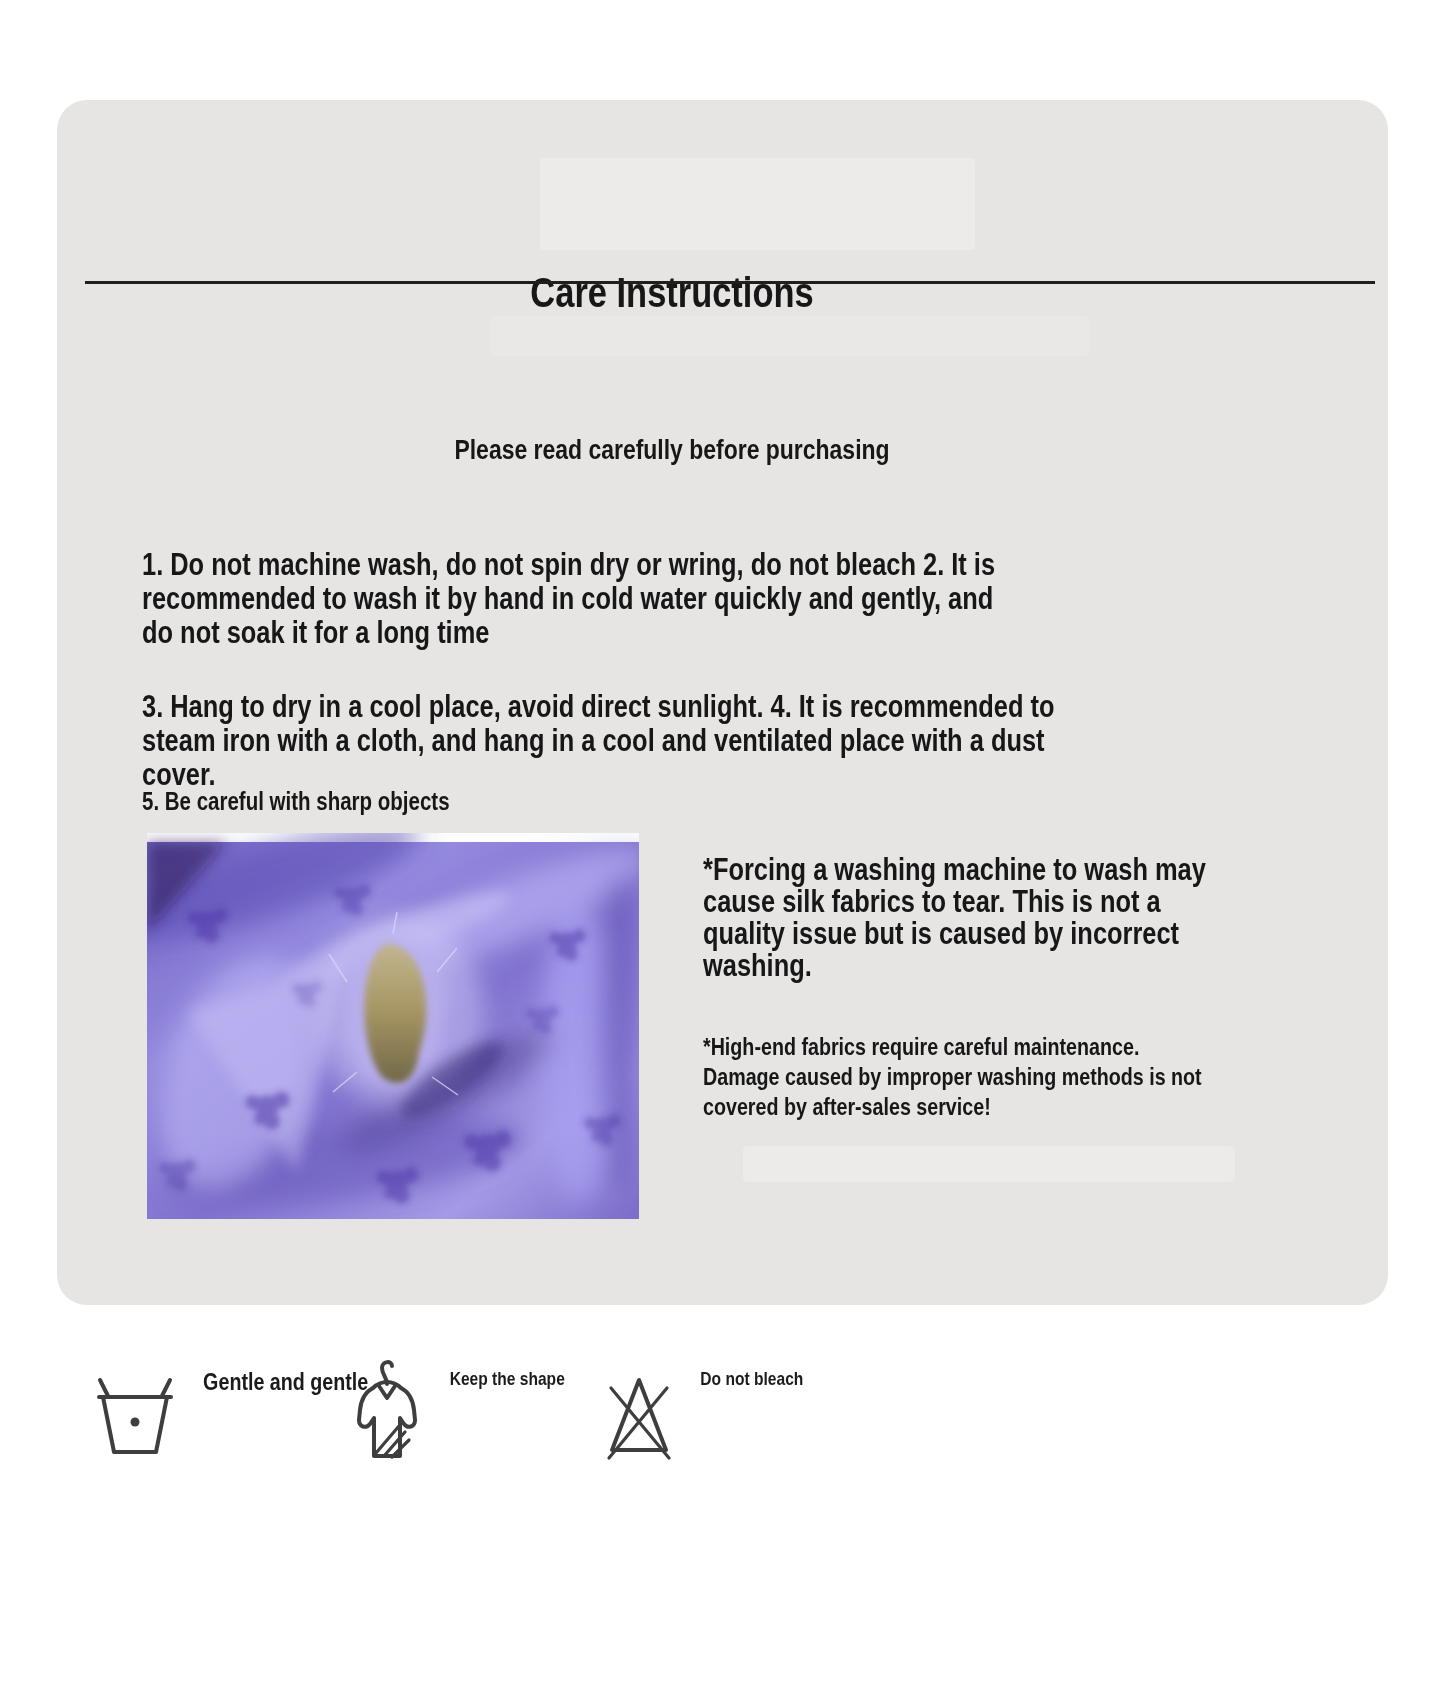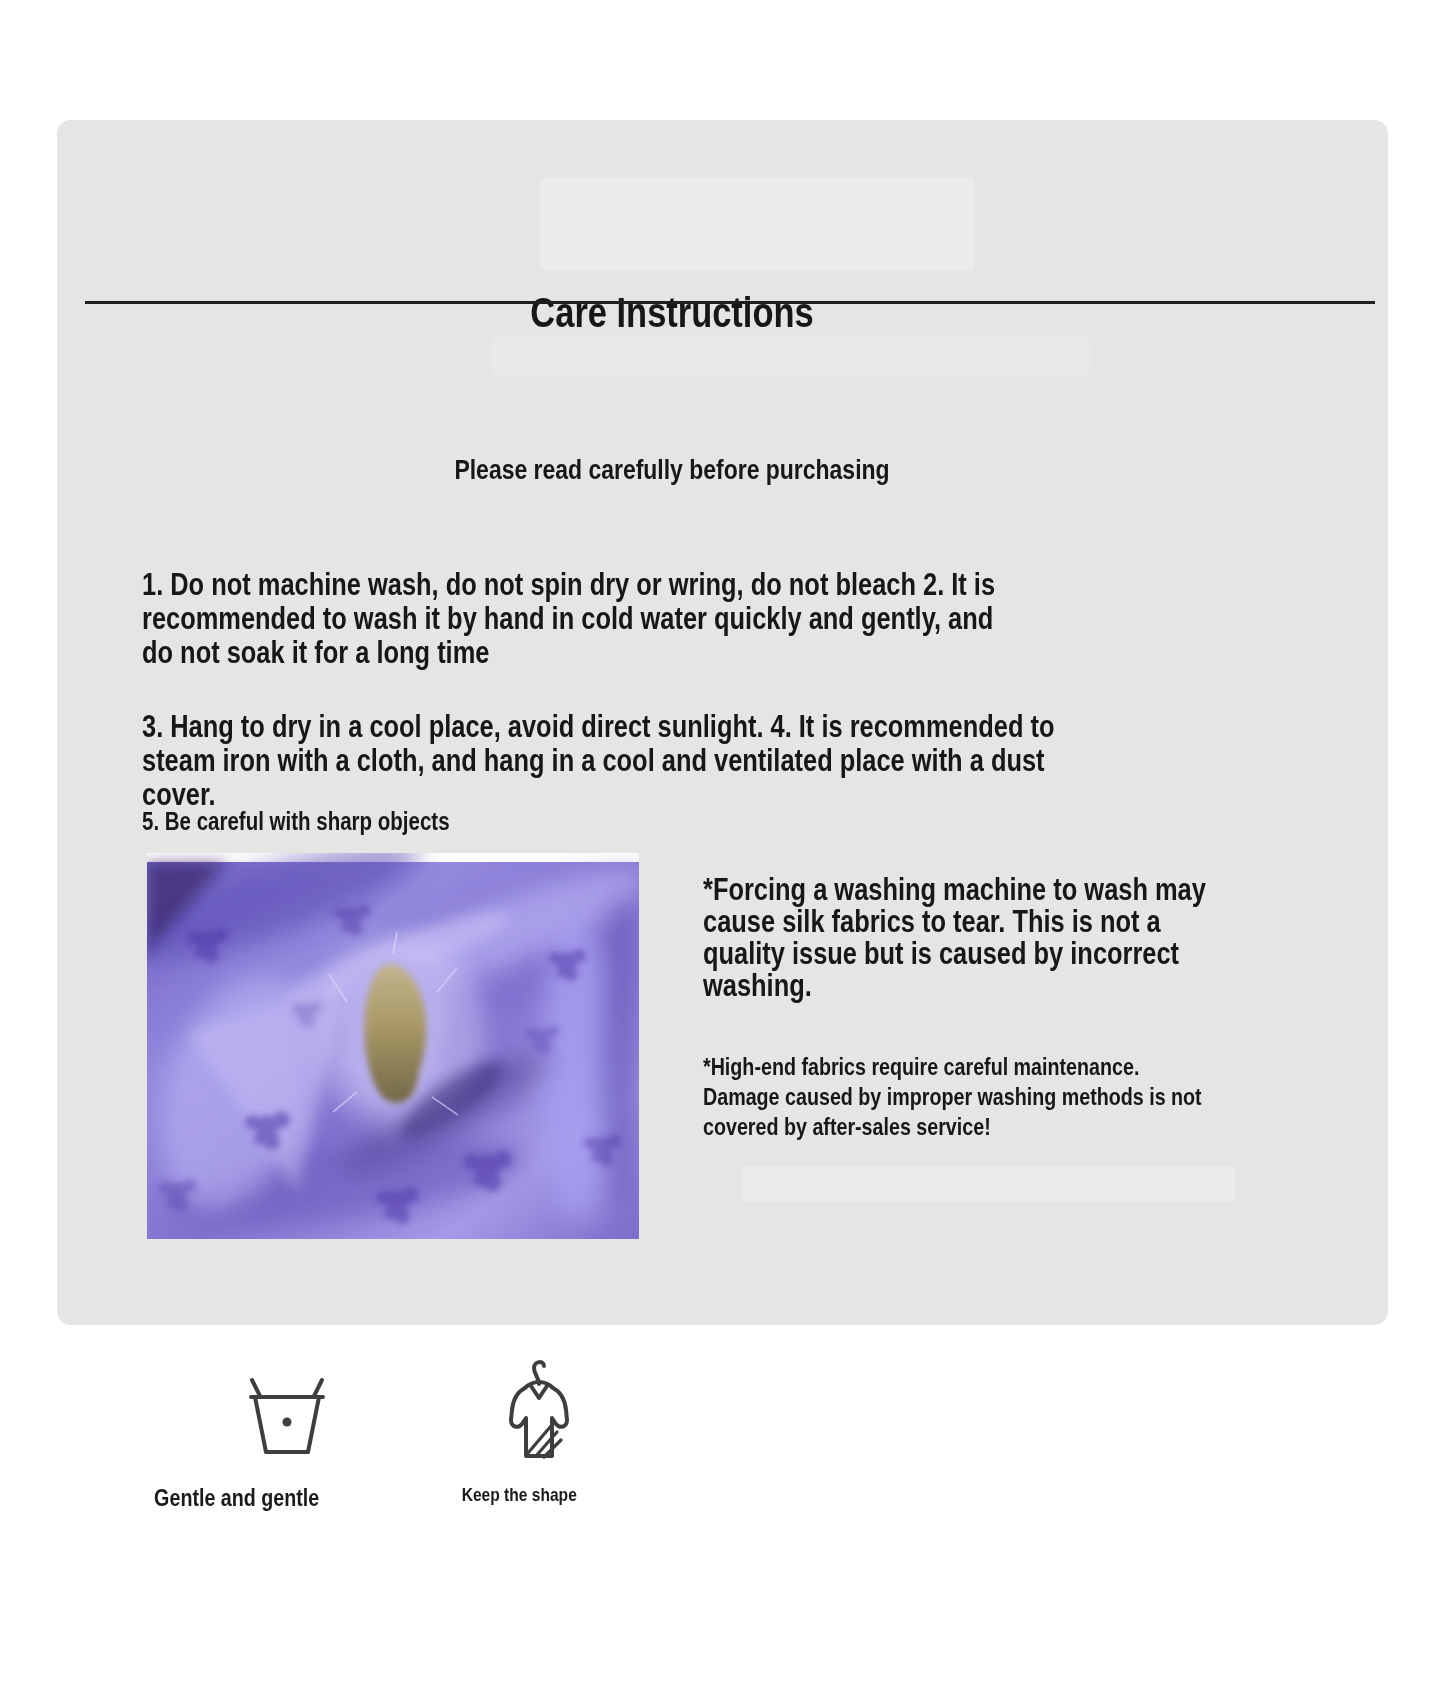--- a/index.html
+++ b/index.html
@@ -4,42 +4,42 @@
 <style>
   html,body{margin:0;padding:0;background:#ffffff;}
   #stage{
     position:relative;width:1445px;height:1682px;background:#ffffff;
     font-family:"Liberation Sans", sans-serif;overflow:hidden;
   }
   .abs{position:absolute;}
   
   #card{
     left:57px;top:100px;width:1331px;height:1205px;
-    background:#e6e5e4;border-radius:14px;margin-top:20px;
+    background:#e6e5e4;border-radius:30px;
   }
   .patch{background:#edecec;opacity:.75;border-radius:4px;}
   .cond{transform:scaleX(0.82);}
   .cond-left{transform-origin:0 0;}
   .cond-center{transform-origin:50% 0;}
   .txt{color:#171717;font-weight:700;white-space:pre-line;}
   #title{left:0;top:170px;width:1230px;text-align:center;font-size:42px;line-height:1.1;}
   #divider{left:28px;top:181px;width:1290px;height:3px;background:#1f1f1f;}
   #subtitle{left:0;top:334px;width:1230px;text-align:center;font-size:28px;}
   .para{left:85px;font-size:31px;line-height:34px;width:1200px;}
   #para-1{top:448px;}
   #para-2{top:590px;}
   #para-3{top:684px;font-size:25px;}
   #fabric-photo{left:90px;top:733px;width:492px;height:386px;}
   #fabric-photo svg{display:block;}
   .warn{left:646px;width:640px;}
   #warning-primary{top:754px;font-size:31px;line-height:32px;}
   #warning-secondary{top:932px;font-size:24px;line-height:30px;}
   
   #symbols{left:85px;top:1352px;width:1260px;display:flex;}
-  .sym-col{width:252px;display:flex;flex-direction:column;align-items:flex-end;}
+  .sym-col{width:252px;display:flex;flex-direction:row;align-items:flex-start;}
   .sym-icon{height:116px;display:flex;align-items:flex-end;}
   .sym-icon svg{stroke:#3e3e3e;fill:none;stroke-width:4;stroke-linecap:round;stroke-linejoin:round;}
   .sym-label{margin-top:16px;font-weight:700;color:#1b1b1b;white-space:nowrap;}
   .lab-lg{font-size:24px;}
   .lab-sm{font-size:19px;}
   .muted{color:#6e6a67;}
 </style>
 </head>
 <body>
 
@@ -180,16 +180,28 @@
           <g stroke-width="3.2">
             <path d="M37 97 L60 70"></path>
               <path d="M45 100 L66 76"></path>
               <path d="M53 101 L70 84"></path>
           </g>
         </svg>
       </div>
       <div class="sym-label lab-sm cond cond-center">Keep the shape</div>
     </div>
 
+    <div class="sym-col">
+      <div class="sym-icon">
+        <svg width="100" height="112" viewBox="0 0 96 112">
+          <path d="M48 24 L21 94 H75 Z"></path>
+          <g stroke-width="3.2">
+            <path d="M20 32 L78 102"></path>
+              <path d="M76 32 L18 102"></path>
+          </g>
+        </svg>
+      </div>
+      <div class="sym-label lab-sm cond cond-center">Do not bleach</div>
+    </div>
 
 
   </div>
 </div>
 
 </body></html>

